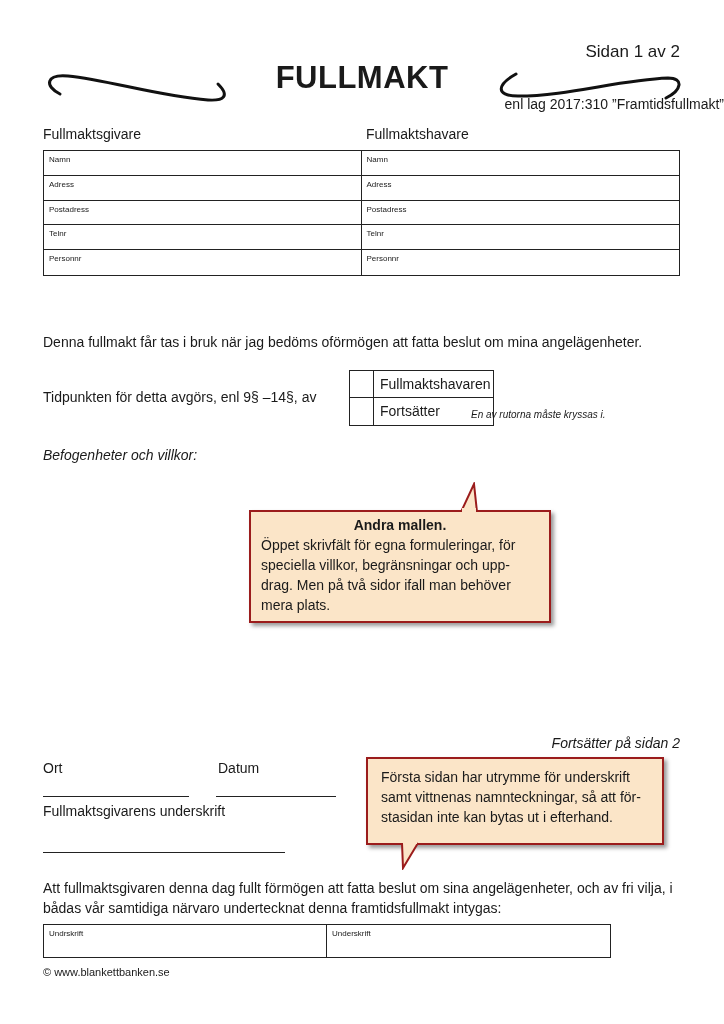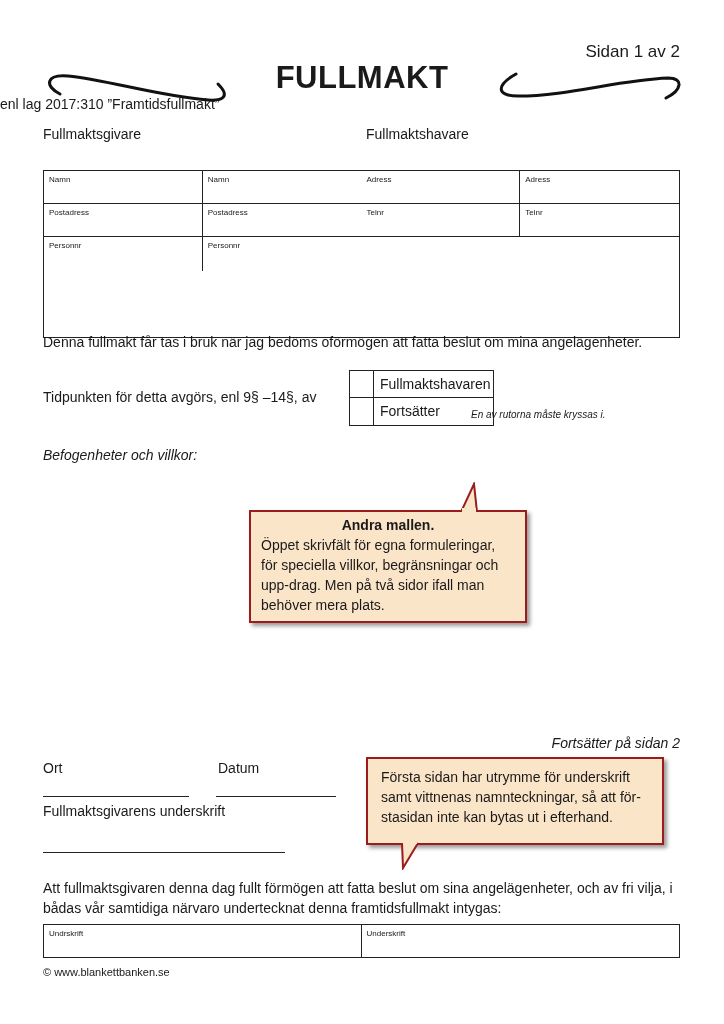--- a/index.html
+++ b/index.html
@@ -4,26 +4,26 @@
   <style>
     html, body { margin: 0; padding: 0; background: #ffffff; }
     body {
       width: 724px; height: 1024px; position: relative; overflow: hidden;
       font-family: "Liberation Sans", sans-serif; color: #1a1a1a;
     }
     .abs { position: absolute; }
     .page-number { right: 44px; top: 42px; font-size: 17px; }
     .swash { top: 66px; }
     .title { left: 0; width: 724px; top: 60px; text-align: center; font-size: 31px; font-weight: bold; letter-spacing: 0.5px; }
-    .subtitle { left: 0; width: 724px; top: 96px; text-align: left; font-size: 14px; }
+    .subtitle { left: 0; width: 724px; top: 96px; text-align: right; font-size: 14px; }
     .party-heading { top: 126px; font-size: 14px; }
     .party-table {
-      left: 43px; top: 150px; width: 637px; height: 168px;
+      left: 43px; top: 150px; width: 637px; height: 126px;
       border: 1.5px solid #222; box-sizing: border-box;
-      display: grid; grid-template-columns: 1fr 1fr 1fr 1fr; grid-template-rows: repeat(5, 1fr); margin-top: 20px;
+      display: grid; grid-template-columns: 1fr 1fr; grid-template-rows: repeat(5, 1fr);
     }
     .cell { border-right: 1.5px solid #222; border-bottom: 1.5px solid #222; font-size: 8px; padding: 4px 5px; box-sizing: border-box; }
     .cell:nth-child(2n) { border-right: none; }
     .cell.last-row { border-bottom: none; }
     .statement { left: 43px; top: 334px; font-size: 14px; }
     .decision-label { left: 43px; top: 389px; font-size: 14px; }
     .choice-table {
       left: 318px; top: 370px; width: 145px; height: 56px;
       border: 1.5px solid #222; box-sizing: border-box;
       display: grid; grid-template-columns: 24px 1fr; grid-template-rows: 1fr 1fr; margin-left: 31px;
@@ -31,29 +31,29 @@
     .choice-box { border-right: 1.5px solid #222; border-bottom: 1.5px solid #222; cursor: pointer; }
     .choice-text { border-bottom: 1.5px solid #222; font-size: 14px; padding: 5px 0 0 6px; box-sizing: border-box; }
     .choice-box.b2, .choice-text.b2 { border-bottom: none; }
     .choice-note { left: 471px; top: 409px; font-size: 10px; font-style: italic; }
     .powers-heading { left: 43px; top: 447px; font-size: 14px; font-style: italic; }
     .callout {
       background: #fbe5c8; border: 2px solid #9b1c1c; box-sizing: border-box;
       box-shadow: 3px 3px 4px rgba(0,0,0,0.4);
       font-size: 14px; line-height: 20px; padding: 3px 10px;
     }
-    .callout-1 { left: 249px; top: 510px; width: 278px; height: 113px; }
+    .callout-1 { left: 249px; top: 510px; width: 302px; height: 113px; }
     .callout-1 .ctitle { text-align: center; font-weight: bold; }
     .callout-2 { left: 330px; top: 757px; width: 298px; height: 88px; padding-top: 8px; padding-left: 13px; margin-left: 36px; }
     .continues { right: 44px; top: 735px; font-size: 14px; font-style: italic; text-align: right; }
     .sig-label { font-size: 14px; }
     .line { border-top: 1px solid #222; height: 0; }
     .witness-text { left: 43px; top: 878px; width: 640px; font-size: 14px; line-height: 20px; }
     .witness-table {
-      left: 43px; top: 924px; width: 637px; height: 34px;
+      left: 43px; top: 924px; width: 568px; height: 34px;
       border: 1.5px solid #222; box-sizing: border-box;
       display: grid; grid-template-columns: 1fr 1fr;
     }
     .witness-table .wcell { font-size: 8px; padding: 4px 5px; box-sizing: border-box; }
     .witness-table .wcell:first-child { border-right: 1.5px solid #222; }
     .footer { left: 43px; top: 966px; font-size: 11px; }
   </style>
 </head>
 <body>
 

